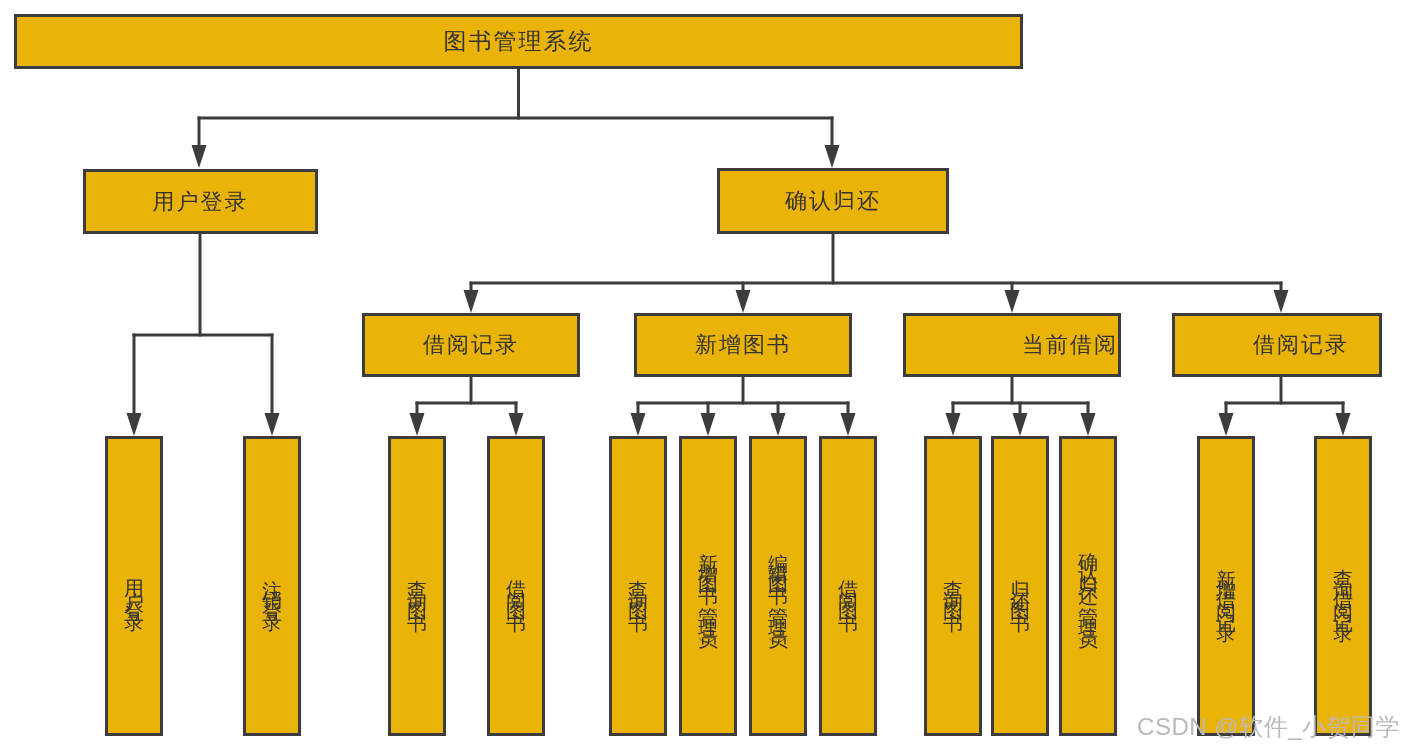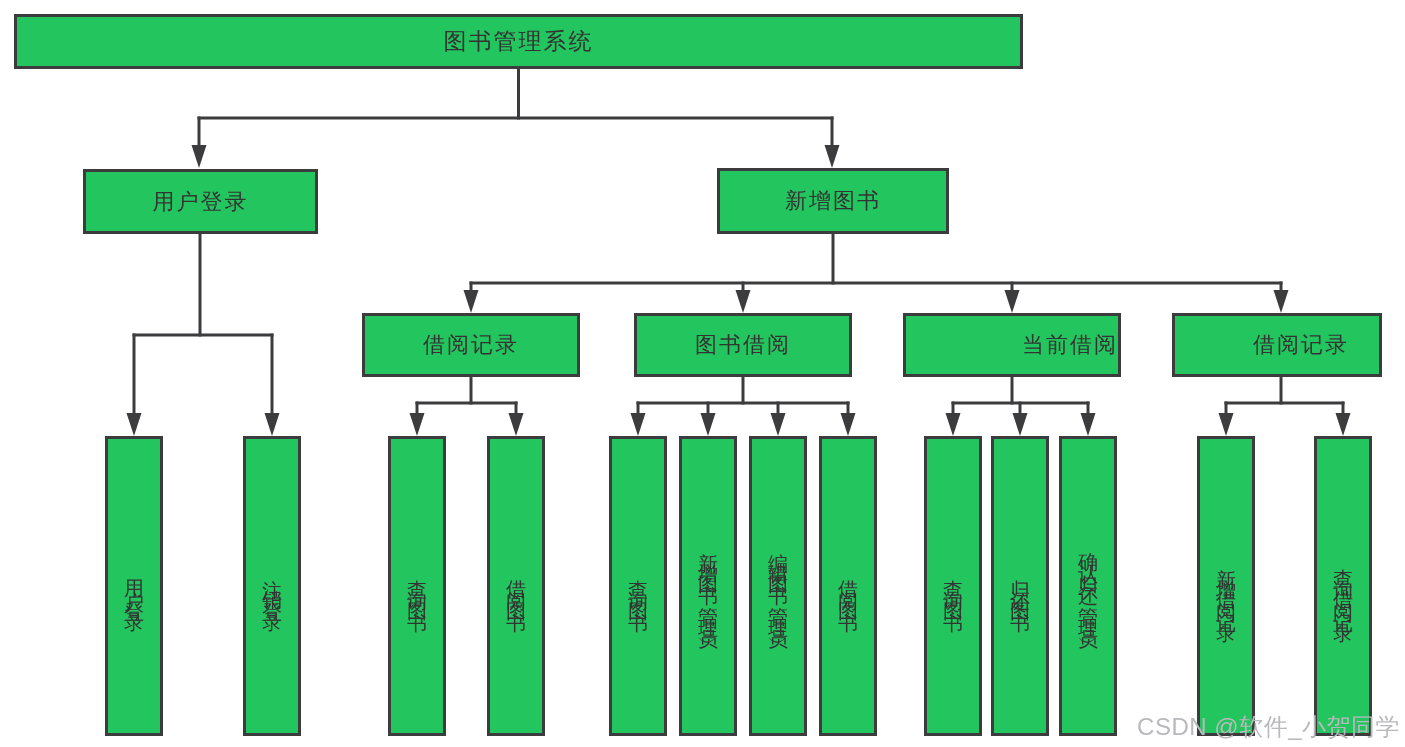--- a/index.html
+++ b/index.html
@@ -8,21 +8,21 @@
     width:1405px;height:747px;
     background:var(--bg,#ffffff);
     font-family:"Liberation Sans", sans-serif;
     overflow:hidden;
   }
   svg.wires{position:absolute;left:0;top:0;z-index:1;}
   .node{
     position:absolute;
     box-sizing:border-box;
     border:3px solid var(--line,#3c3c3e);
-    background:#22c55e;
+    background:#eab308;
     display:flex;align-items:center;justify-content:center;
     color:var(--text,#333333);
     z-index:2;
   }
   .node.h .lbl{
     font-size:22px;
     letter-spacing:2px;
     white-space:nowrap;
   }
   .node.root .lbl{font-size:23px;}
@@ -105,28 +105,28 @@
     </svg>
 
   <div class="node h root" style="left:14px;top:14px;width:1009px;height:55px;">
     <span class="lbl">图书管理系统</span>
   </div>
 
   <div class="node h" style="left:83px;top:169px;width:235px;height:65px;">
     <span class="lbl">用户登录</span>
   </div>
   <div class="node h" style="left:717px;top:168px;width:232px;height:66px;">
-    <span class="lbl">新增图书</span>
+    <span class="lbl">确认归还</span>
   </div>
 
   <div class="node h" style="left:362px;top:313px;width:218px;height:64px;">
     <span class="lbl">借阅记录</span>
   </div>
   <div class="node h" style="left:634px;top:313px;width:218px;height:64px;">
-    <span class="lbl">图书借阅</span>
+    <span class="lbl">新增图书</span>
   </div>
   <div class="node h" style="left:903px;top:313px;width:218px;height:64px;justify-content:flex-end;">
     <span class="lbl">当前借阅</span>
   </div>
   <div class="node h" style="left:1172px;top:313px;width:210px;height:64px;padding-left:48px;">
     <span class="lbl">借阅记录</span>
   </div>
 
   <div class="node v" style="left:105px;top:436px;width:58px;height:300px;">
     <span class="lbl">用户登录</span>

